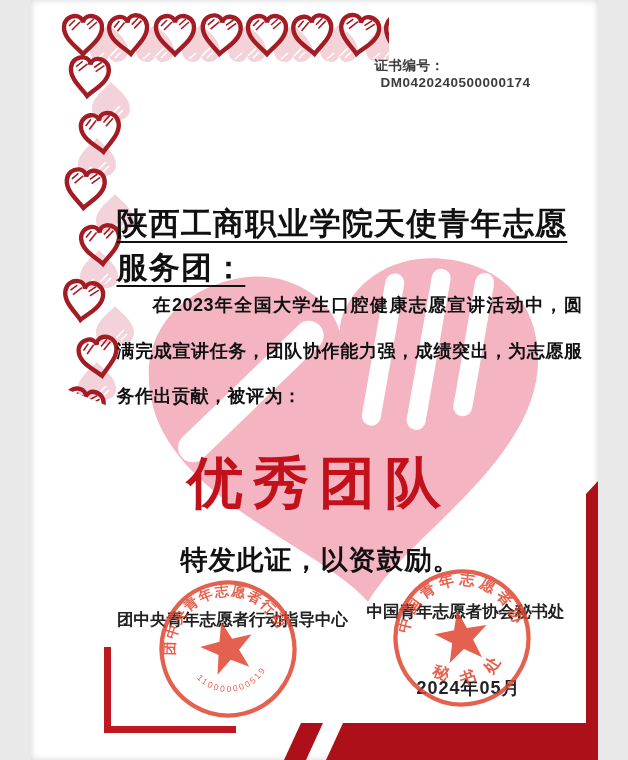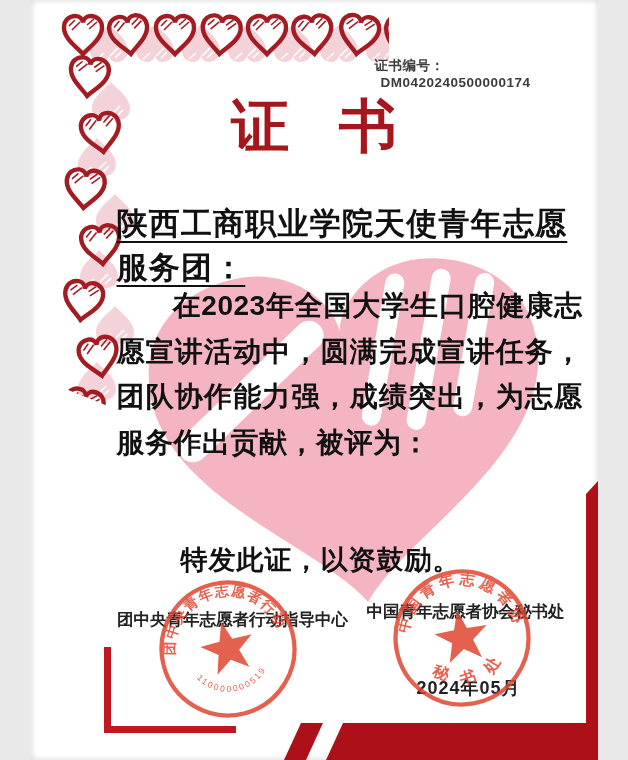--- a/index.html
+++ b/index.html
@@ -21,21 +21,21 @@
     font-size:13.5px;font-weight:600;color:#3c3c3c;letter-spacing:.5px;}
   .cert-number .num{margin-left:6px;}
   .title{position:absolute;left:0;top:88px;width:100%;text-align:center;z-index:3;
     font-family:"Liberation Serif","DejaVu Serif",serif;
     font-size:58px;font-weight:bold;color:#a5171d;
     letter-spacing:.85em;text-indent:.85em;}
   .recipient{position:absolute;left:86px;top:202px;width:466px;z-index:3;
     font-size:31px;font-weight:bold;color:#111;line-height:44px;letter-spacing:1.2px;}
   .recipient span{text-decoration:underline;text-decoration-thickness:2px;text-underline-offset:7px;}
   .body-text{position:absolute;left:86px;top:283px;width:466px;z-index:3;
-    font-size:28px;font-weight:bold;color:#111;line-height:45.5px;
+    font-size:18px;font-weight:bold;color:#111;line-height:45.5px;
     letter-spacing:.5px;text-indent:2em;text-align:justify;}
   .award{position:absolute;left:0;top:446px;width:100%;text-align:center;z-index:3;
     font-family:"Liberation Serif","DejaVu Serif",serif;
     font-size:56px;font-weight:bold;color:#c3111b;letter-spacing:10px;text-indent:10px;}
   .closing{position:absolute;left:150px;top:542px;z-index:3;
     font-size:27px;font-weight:bold;color:#111;letter-spacing:1px;}
   .issuer-left{position:absolute;left:78px;top:609px;width:248px;text-align:center;z-index:3;
     font-size:16.5px;font-weight:600;color:#222;}
   .issuer-right{position:absolute;left:326px;top:601px;width:218px;text-align:center;z-index:3;
     font-size:16.5px;font-weight:600;color:#222;}
@@ -125,28 +125,28 @@
 
     <polygon points="555,494 600,445 600,760 555,760" fill="#ae1019"></polygon>
     <polygon points="312,723 628,723 628,760 295,760" fill="#ae1019"></polygon>
     <polygon points="270,723 292,723 275,760 253,760" fill="#ae1019"></polygon>
   </svg>
 
   <div class="cert-number">
     <span>证书编号：</span><span class="num">DM0420240500000174</span>
   </div>
 
-  <div class="title">证书</div>
 
   <div class="recipient">
     <span>陕西工商职业学院天使青年志愿服务团：</span>
   </div>
 
   <div class="body-text">在2023年全国大学生口腔健康志愿宣讲活动中，圆满完成宣讲任务，团队协作能力强，成绩突出，为志愿服务作出贡献，被评为：</div>
 
+  <div class="award">优秀团队</div>
 
   <div class="closing">特发此证，以资鼓励。</div>
 
   <div class="issuer-left">团中央青年志愿者行动指导中心</div>
   <div class="issuer-right">中国青年志愿者协会秘书处</div>
   <div class="date">2024年05月</div>
 
   <svg class="seal seal-left" width="150" height="150" viewBox="0 0 140 140">
     <g transform="rotate(-14 70 70)" fill="#e0432e">
       <circle cx="70" cy="70" r="62" fill="none" stroke="#e0432e" stroke-width="4"></circle>

